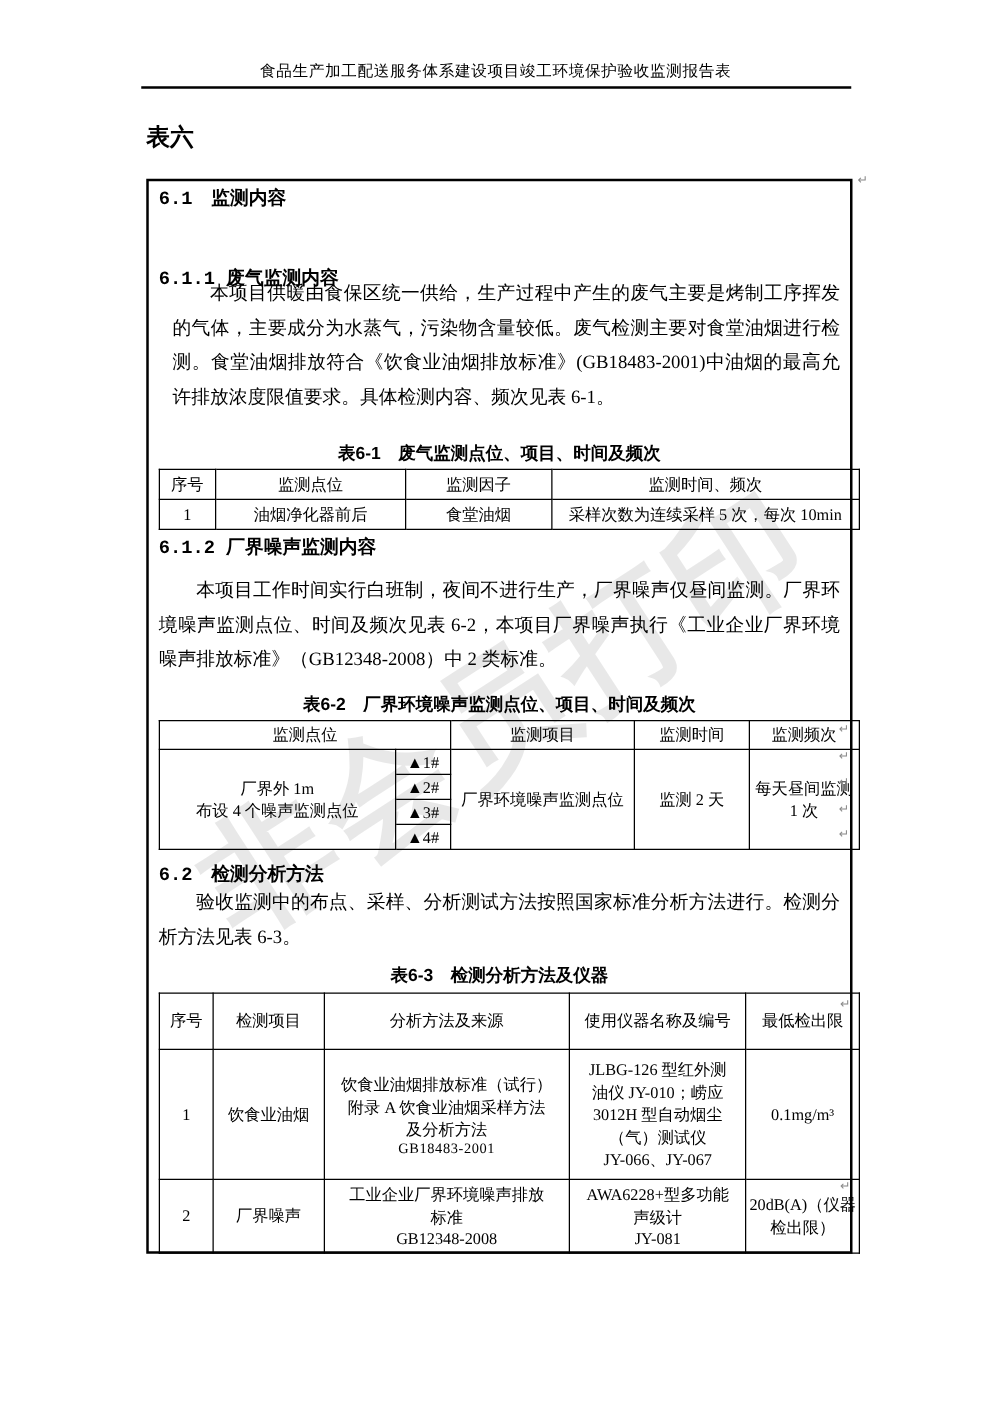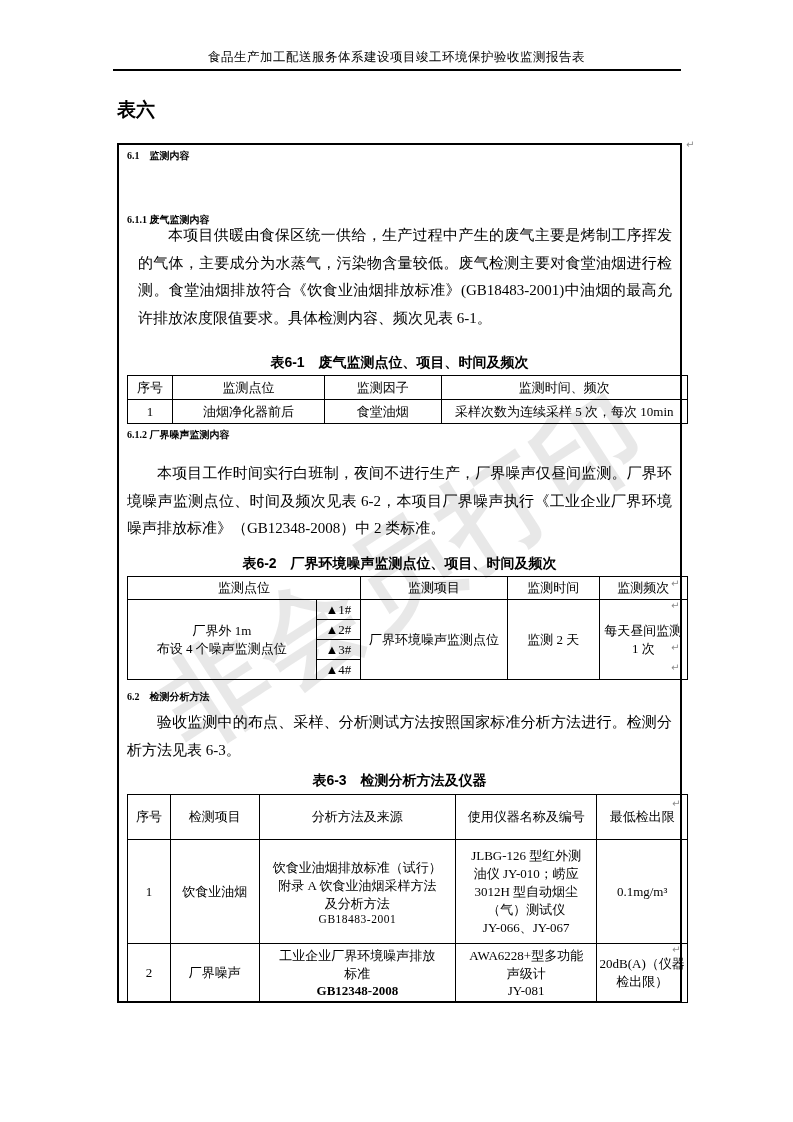--- a/index.html
+++ b/index.html
@@ -44,22 +44,22 @@
   }
   
   .outer-box{
     position:absolute;top:143px;left:117px;
     width:565px;height:860px;
     border:2px solid #000;
     box-sizing:border-box;
   }
   .blk{position:absolute;left:8px;right:8px;}
   .sec-heading{
-    font-size:10px;font-weight:bold;
-    font-family:Liberation Serif, serif;
+    font-size:15px;font-weight:bold;
+    font-family:Liberation Mono, monospace;
     white-space:pre-wrap;
   }
   .body-par{
     font-size:15px;line-height:27.5px;
     text-align:justify;text-indent:2em;
     margin:0;
   }
   .tbl-title{
     text-align:center;font-size:14px;font-weight:bold;
     font-family:"Liberation Sans","DejaVu Sans",sans-serif;
@@ -77,21 +77,21 @@
     background:transparent;
   }
   .pre{white-space:pre-line;}
   .t61 td{height:21px;}
   .t62 .hrow td{height:20px;}
   .t62 .prow td{height:17px;}
   .t63 .hrow td{height:42px;}
   .t63 .r1 td{height:101px;}
   .t63 .r2 td{height:56px;}
   .code-sm{font-size:11.5px;letter-spacing:0.5px;}
-  .code{font-size:13px;font-weight:bold;}
+  .code{font-size:13px;}
   .b-h61{top:4px;}
   .b-h611{top:44px;margin-top:24px;}
   .b-p1{top:77px;margin-left:11px;}
   .b-t61t{top:209px;}
   .b-t61{top:230px;}
   .b-h612{top:283px;}
   .b-p2{top:315px;}
   .b-t62t{top:410px;}
   .b-t62{top:431px;}
   .b-h62{top:533px;margin-top:12px;}

